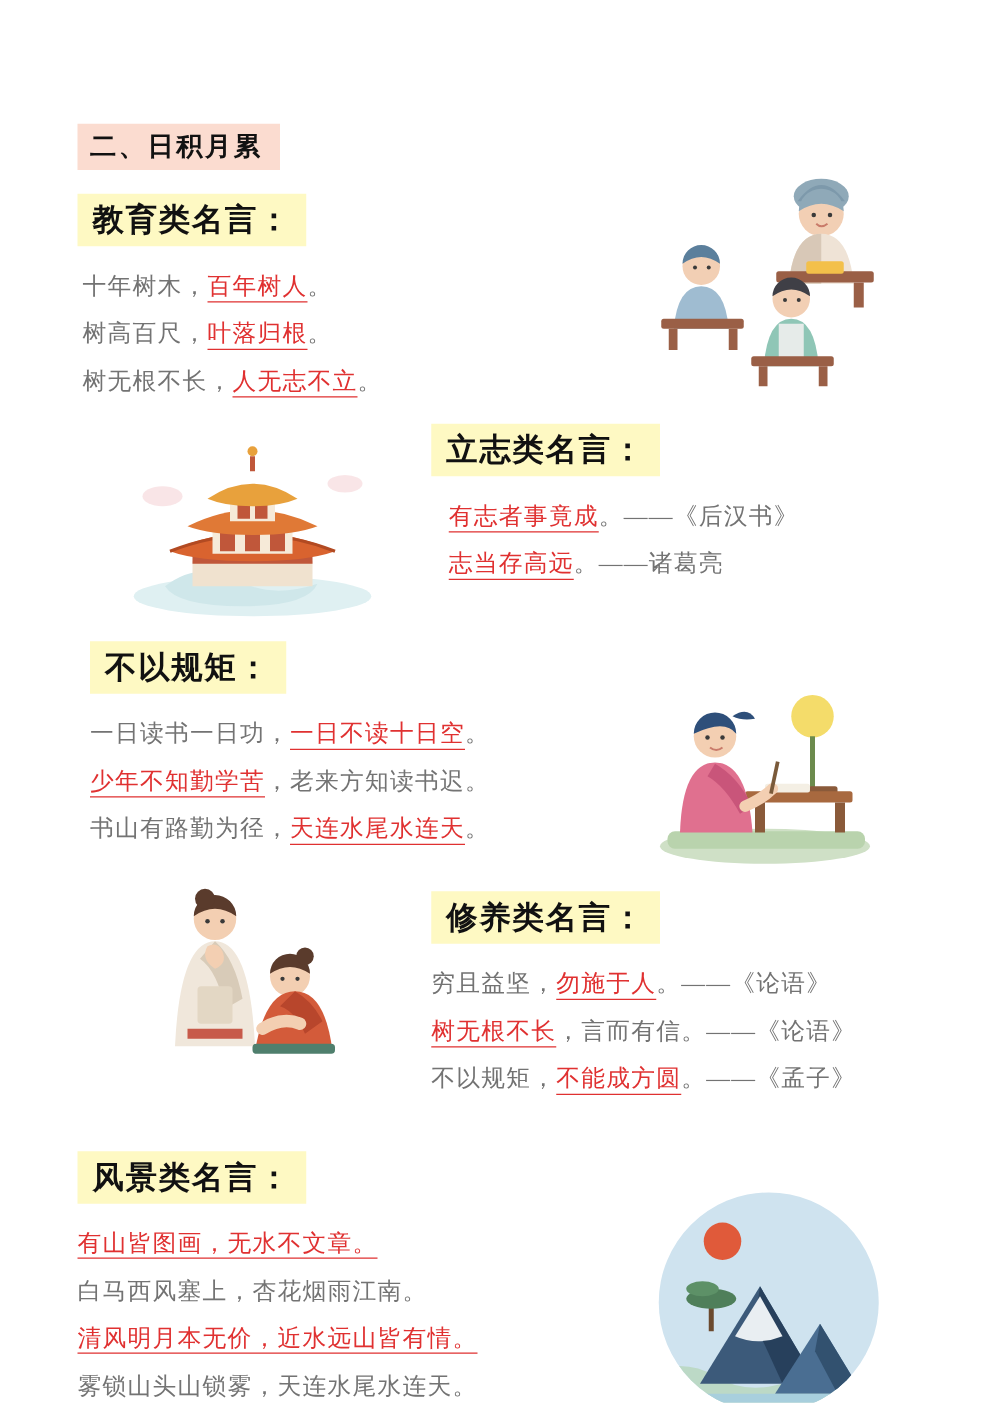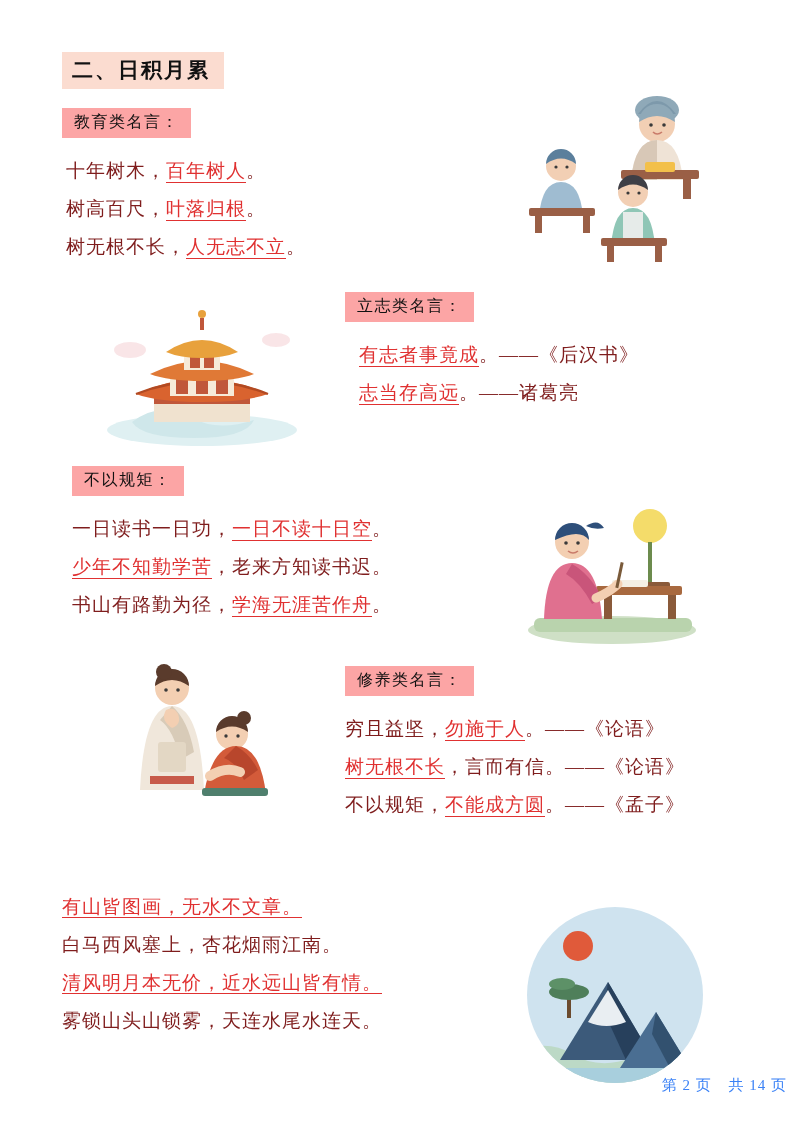--- a/index.html
+++ b/index.html
@@ -14,38 +14,39 @@
     color: #1a1a1a;
     position: relative;
     overflow: hidden;
   }
   .page {
     position: relative;
     width: 793px;
     height: 852px;
     box-sizing: border-box;
     padding: 52px 56px 0 56px;
+    margin-top: 47px;
   }
 
   
   .section-title {
     display: inline-block;
     background: #fbdcd0;
     font-size: 21px;
     font-weight: bold;
     letter-spacing: 2px;
     padding: 4px 14px 5px 10px;
     color: #111;
     margin-left: 6px;
   }
   .sub-title {
     display: inline-block;
-    background: #fca5a5;
-    font-size: 16px;
-    font-weight: normal;
+    background: #fef9c3;
+    font-size: 25px;
+    font-weight: bold;
     letter-spacing: 1.5px;
     padding: 4px 12px 5px 12px;
     color: #111;
   }
 
   
   .line {
     font-size: 19px;
     line-height: 38px;
     letter-spacing: 1px;
@@ -53,21 +54,21 @@
   }
   .red {
     color: #e03131;
     border-bottom: 1.6px solid #e03131;
     padding-bottom: 1px;
   }
   .redplain {
     color: #e03131;
   }
   .blk {
-    color: #7f1d1d;
+    color: #737373;
   }
 
   
   .block {
     position: relative;
   }
   .b-edu      { position: absolute; left: 62px;  top: 108px; }
   .b-edu .lines { margin-top: 14px; margin-left: 4px; }
 
   .b-zhi      { position: absolute; left: 345px; top: 292px; }
@@ -203,21 +204,21 @@
       <div class="line" style="padding-left:14px;"><span class="red">有志者事竟成</span><span class="blk">。——《后汉书》</span></div>
       <div class="line" style="padding-left:14px;"><span class="red">志当存高远</span><span class="blk">。——诸葛亮</span></div>
     </div>
   </div>
 
   <div class="block b-quan">
     <span class="sub-title">不以规矩：</span>
     <div class="lines">
       <div class="line"><span class="blk">一日读书一日功，</span><span class="red">一日不读十日空</span><span class="blk">。</span></div>
       <div class="line"><span class="red">少年不知勤学苦</span><span class="blk">，老来方知读书迟。</span></div>
-      <div class="line"><span class="blk">书山有路勤为径，</span><span class="red">学海无涯苦作舟</span><span class="blk">。</span></div>
+      <div class="line"><span class="blk">书山有路勤为径，</span><span class="red">天连水尾水连天</span><span class="blk">。</span></div>
     </div>
   </div>
 
   <div class="illus i-study">
     <svg viewBox="0 0 230 175" width="230" height="175" aria-hidden="true">
 
       <ellipse cx="112" cy="152" rx="84" ry="14" fill="#cfe0c6"></ellipse>
       <rect x="34" y="140" width="158" height="14" rx="6" fill="#b9d3ad"></rect>
 
       <circle cx="150" cy="48" r="17" fill="#f4dc6a"></circle>
@@ -275,20 +276,21 @@
   <div class="block b-xiu">
     <span class="sub-title">修养类名言：</span>
     <div class="lines">
       <div class="line"><span class="blk">穷且益坚，</span><span class="red">勿施于人</span><span class="blk">。——《论语》</span></div>
       <div class="line"><span class="red">树无根不长</span><span class="blk">，言而有信。——《论语》</span></div>
       <div class="line"><span class="blk">不以规矩，</span><span class="red">不能成方圆</span><span class="blk">。——《孟子》</span></div>
     </div>
   </div>
 
   <div class="block b-feng">
+    <span class="sub-title">风景类名言：</span>
     <div class="lines">
       <div class="line"><span class="redplain" style="border-bottom:1.6px solid #e03131;">有山皆图画，无水不文章。</span></div>
       <div class="line"><span class="blk">白马西风塞上，杏花烟雨江南。</span></div>
       <div class="line"><span class="redplain" style="border-bottom:1.6px solid #e03131;">清风明月本无价，近水远山皆有情。</span></div>
       <div class="line"><span class="blk">雾锁山头山锁雾，天连水尾水连天。</span></div>
     </div>
   </div>
 
   <div class="illus i-mount">
     <svg viewBox="0 0 190 190" width="190" height="190" aria-hidden="true">

